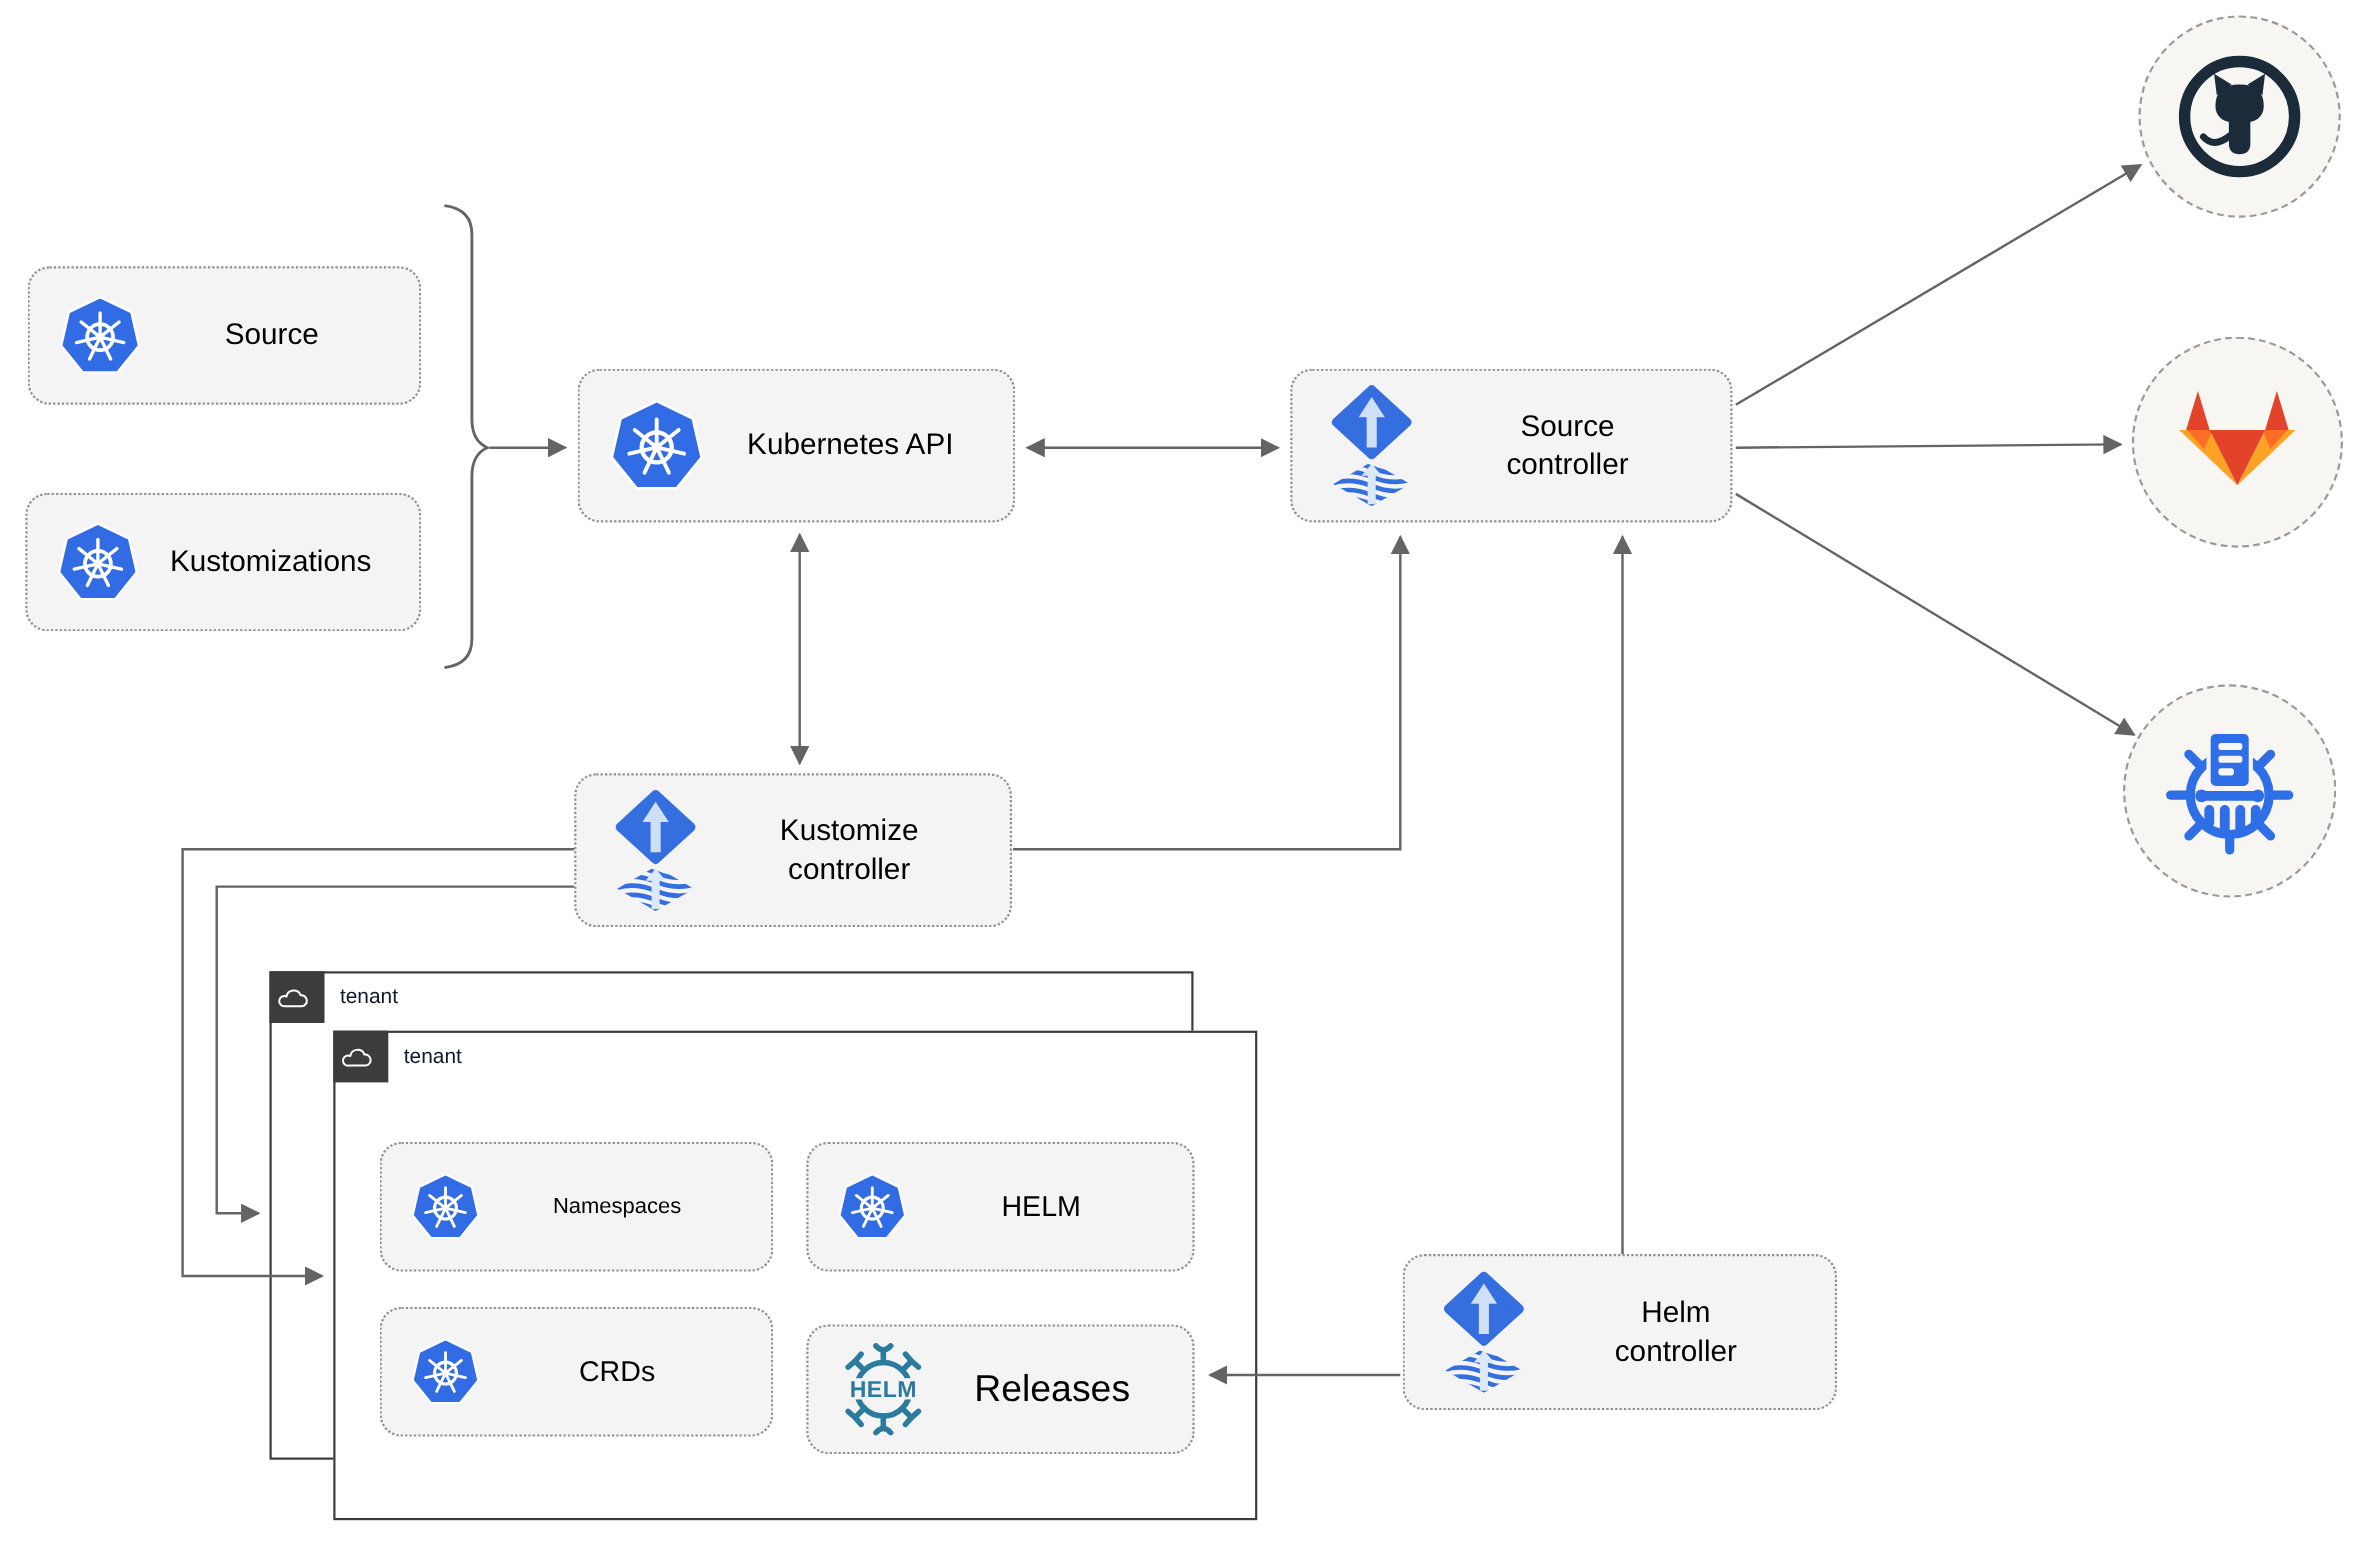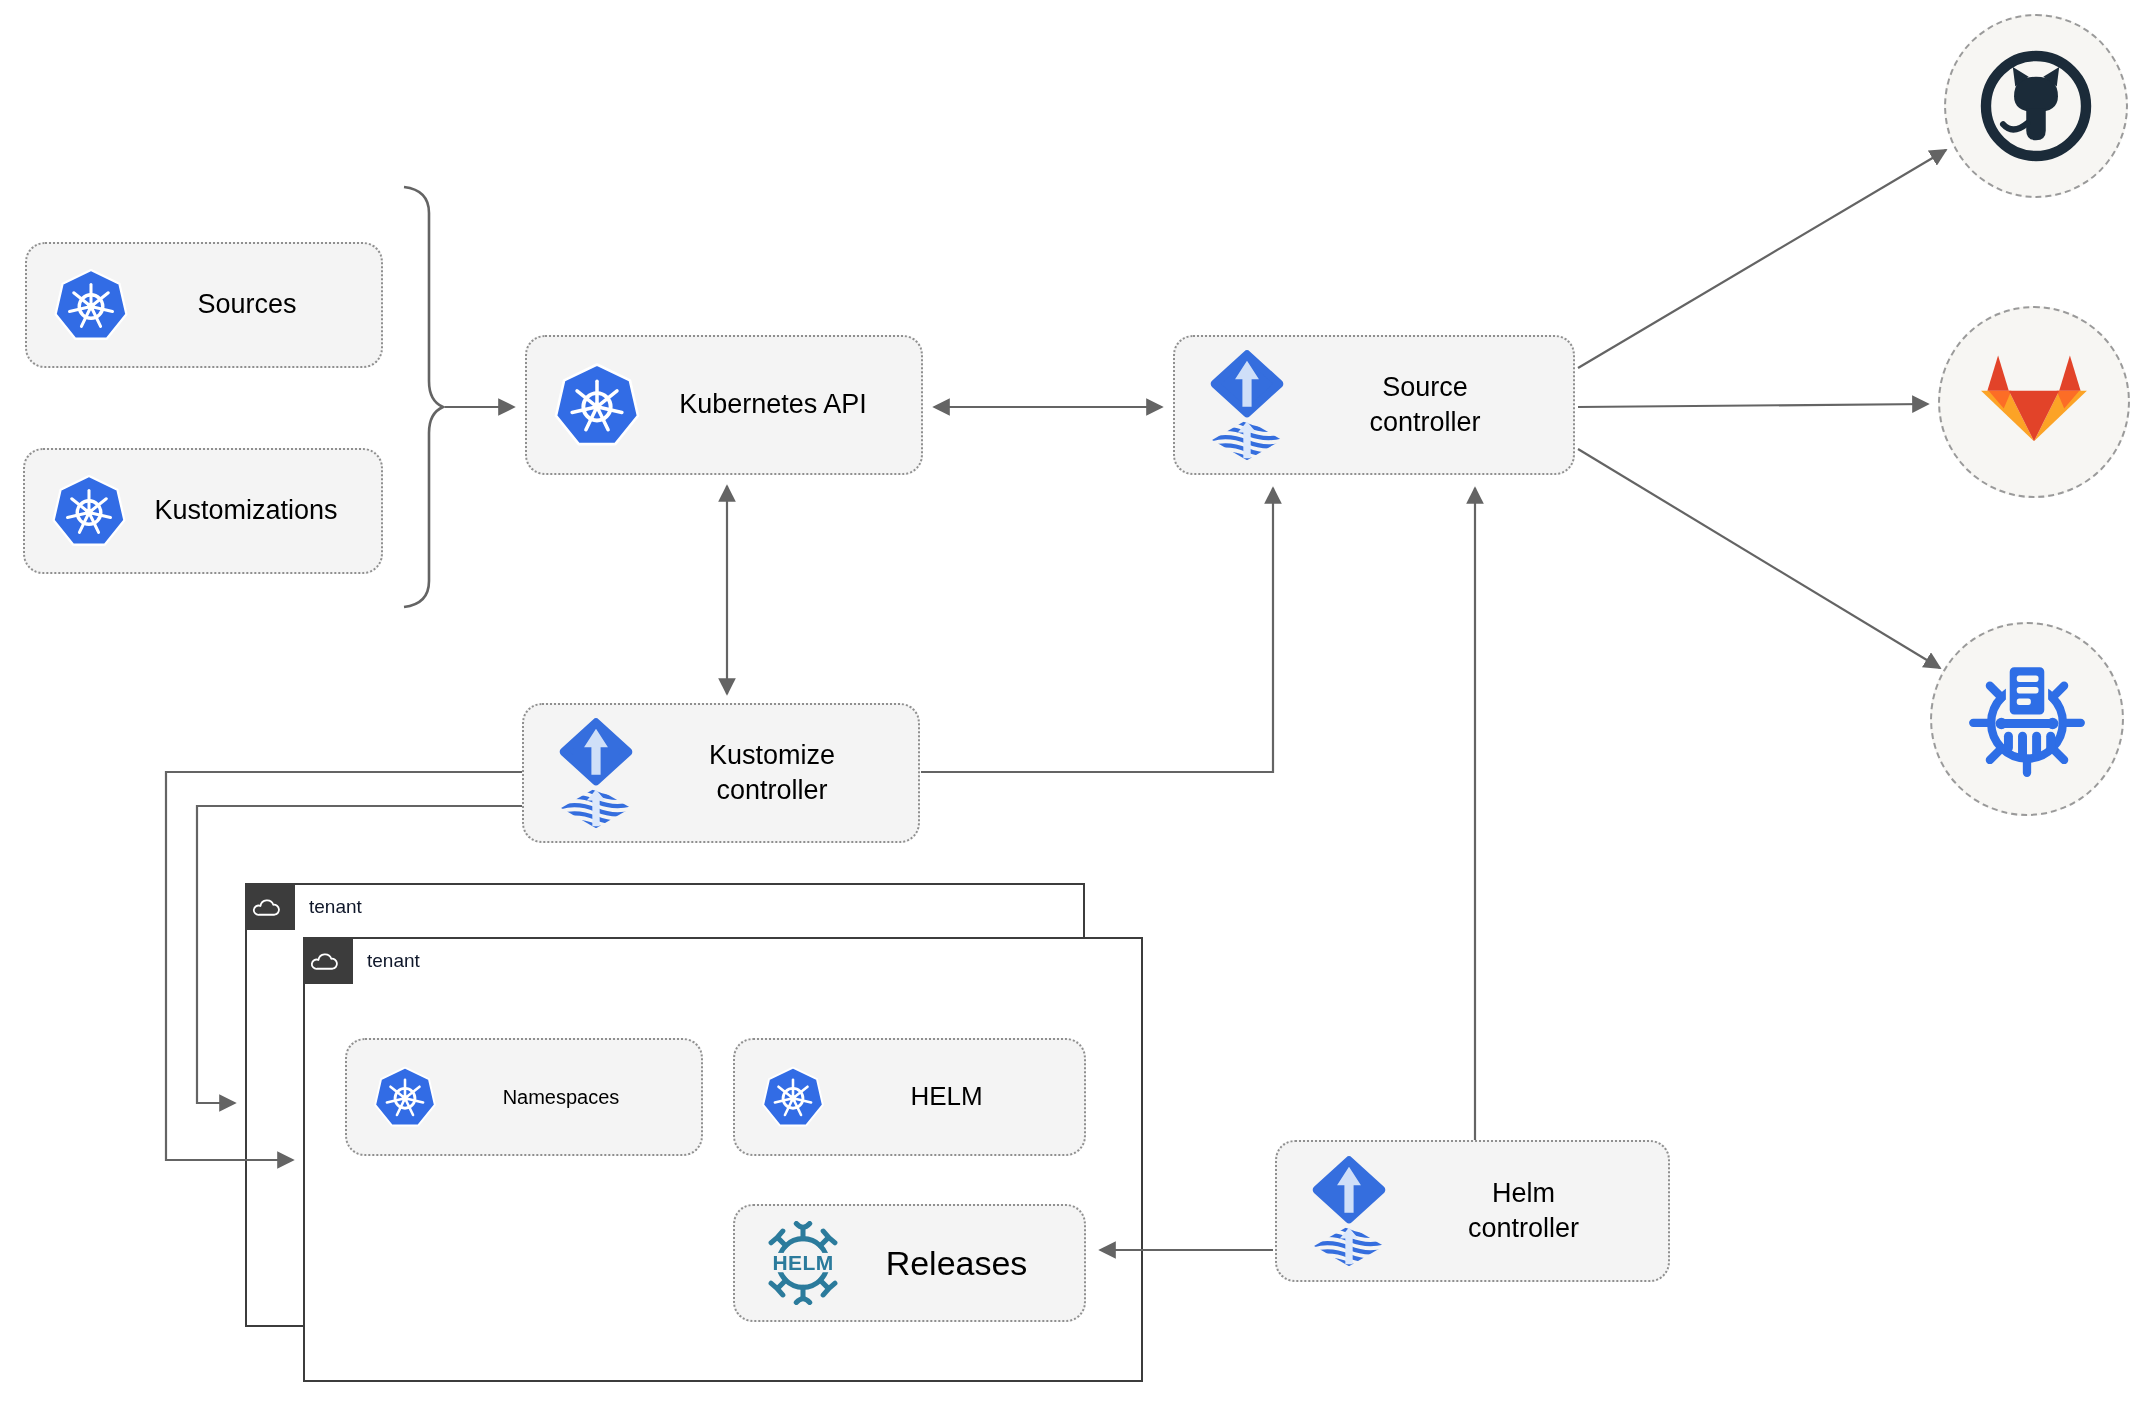--- a/index.html
+++ b/index.html
@@ -83,21 +83,21 @@
             <line x1="50" y1="52" x2="78.3" y2="58.5"></line>
             <line x1="50" y1="52" x2="62.6" y2="78.1"></line>
             <line x1="50" y1="52" x2="37.4" y2="78.1"></line>
             <line x1="50" y1="52" x2="21.7" y2="58.5"></line>
             <line x1="50" y1="52" x2="27.3" y2="33.9"></line>
       <circle cx="50" cy="52" r="15.5" stroke-width="4.5"></circle>
     </g>
     <circle cx="50" cy="52" r="5" fill="#ffffff"></circle>
   </svg>
       </span>
-    <span class="nlabel">Sources</span>
+    <span class="nlabel">Source</span>
   </div>
 
   <div class="node" style="left:23px;top:448px;width:360px;height:126px">
     <span class="nicon" style="width: 76px; height: 76px; display: block;">
         <svg viewBox="0 0 100 100">
     <polygon points="50,4 87.4,22 96.6,62.2 70.7,94.4 29.3,94.4 3.4,62.2 12.6,22" fill="#326ce5" stroke="#ffffff" stroke-width="3" stroke-linejoin="round"></polygon>
     <g stroke="#ffffff" stroke-width="4" stroke-linecap="round" fill="none">
       <line x1="50" y1="52" x2="50" y2="23"></line>
             <line x1="50" y1="52" x2="72.7" y2="33.9"></line>
             <line x1="50" y1="52" x2="78.3" y2="58.5"></line>
@@ -241,20 +241,39 @@
             <line x1="50" y1="52" x2="21.7" y2="58.5"></line>
             <line x1="50" y1="52" x2="27.3" y2="33.9"></line>
       <circle cx="50" cy="52" r="15.5" stroke-width="4.5"></circle>
     </g>
     <circle cx="50" cy="52" r="5" fill="#ffffff"></circle>
   </svg>
       </span>
     <span class="nlabel" style="font-size:26px">HELM</span>
   </div>
 
+  <div class="node" style="left:345px;top:1188px;width:358px;height:118px">
+    <span class="nicon" style="width: 64px; height: 64px; display: block;">
+        <svg viewBox="0 0 100 100">
+    <polygon points="50,4 87.4,22 96.6,62.2 70.7,94.4 29.3,94.4 3.4,62.2 12.6,22" fill="#326ce5" stroke="#ffffff" stroke-width="3" stroke-linejoin="round"></polygon>
+    <g stroke="#ffffff" stroke-width="4" stroke-linecap="round" fill="none">
+      <line x1="50" y1="52" x2="50" y2="23"></line>
+            <line x1="50" y1="52" x2="72.7" y2="33.9"></line>
+            <line x1="50" y1="52" x2="78.3" y2="58.5"></line>
+            <line x1="50" y1="52" x2="62.6" y2="78.1"></line>
+            <line x1="50" y1="52" x2="37.4" y2="78.1"></line>
+            <line x1="50" y1="52" x2="21.7" y2="58.5"></line>
+            <line x1="50" y1="52" x2="27.3" y2="33.9"></line>
+      <circle cx="50" cy="52" r="15.5" stroke-width="4.5"></circle>
+    </g>
+    <circle cx="50" cy="52" r="5" fill="#ffffff"></circle>
+  </svg>
+      </span>
+    <span class="nlabel" style="font-size:26px">CRDs</span>
+  </div>
 
   <div class="node" style="left:733px;top:1204px;width:353px;height:118px">
     <span class="nicon" style="width: 84px; height: 84px; display: block;">
         <svg viewBox="0 0 100 100">
     <g stroke="#2b7b9c" stroke-width="6" fill="none" stroke-linecap="round">
       <circle cx="50" cy="50" r="29"></circle>
       <line x1="50" y1="21" x2="50" y2="9"></line>
             <path d="M42 3 Q50 12 58 3"></path>
       <line x1="50" y1="79" x2="50" y2="91"></line>
             <path d="M42 97 Q50 88 58 97"></path>

